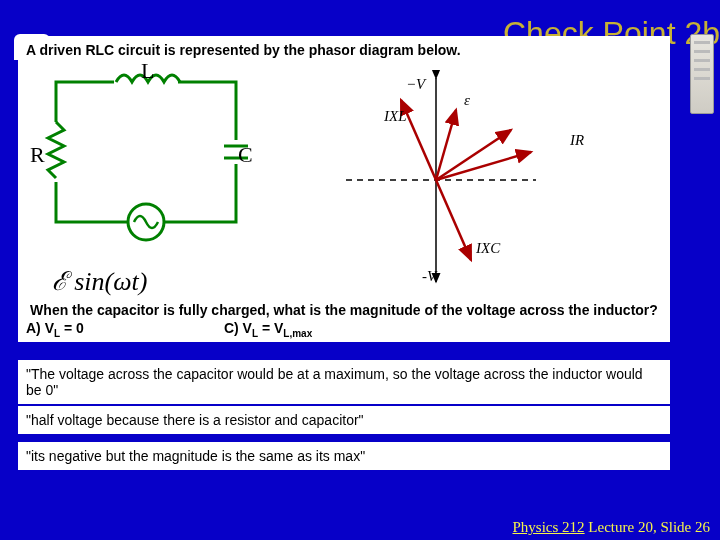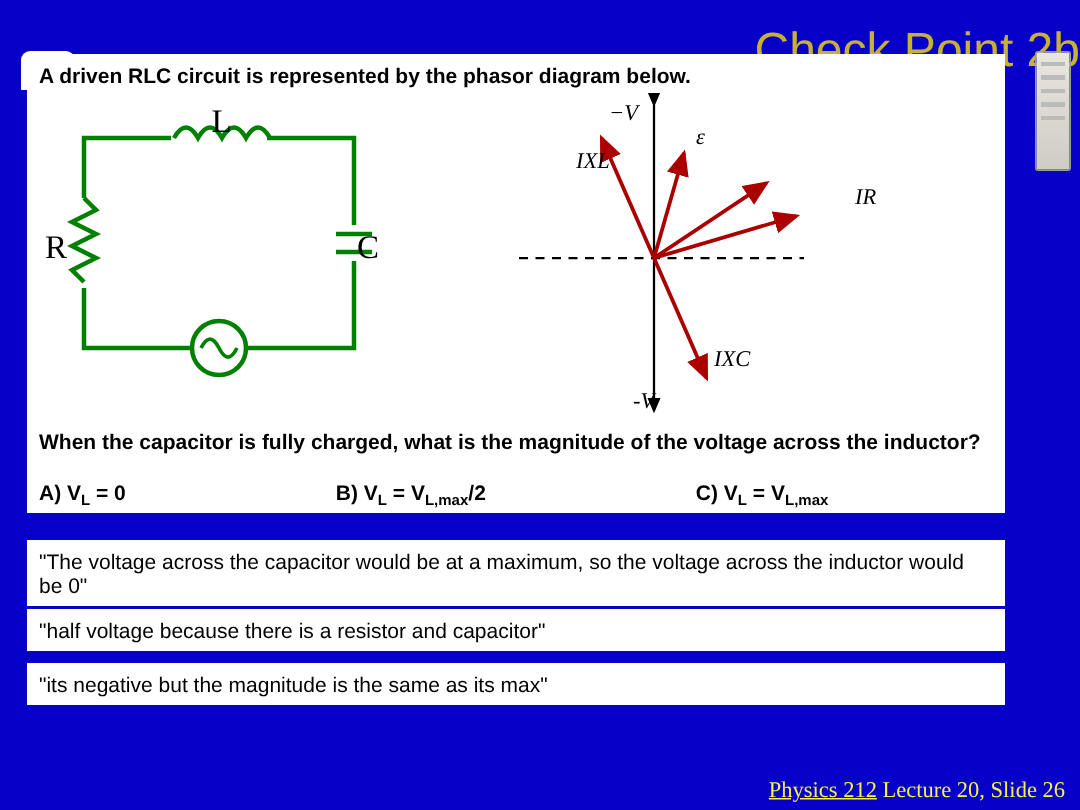--- a/index.html
+++ b/index.html
@@ -36,22 +36,22 @@
   .circuit { position: relative; width: 240px; height: 200px; }
   .circuit svg { width: 240px; height: 200px; }
   .circuit .lbl { position: absolute; font-family: 'Times New Roman', serif; font-size: 22px; }
   .lbl-L { top: -4px; left: 115px; }
   .lbl-R { top: 80px; left: 4px; }
   .lbl-C { top: 80px; left: 212px; }
   .emf { font-family: 'Times New Roman', serif; font-size: 26px; font-style: italic; margin-left: 26px; margin-top: 0; }
   .phasor { position: relative; width: 320px; height: 220px; }
   .phasor svg { width: 320px; height: 220px; }
   .plabel { position: absolute; font-family: 'Times New Roman', serif; font-size: 15px; font-style: italic; }
-  .question { font-weight: bold; font-size: 14px; margin-top: 4px; }
-  .options { display: flex; gap: 140px; margin-top: 18px; font-weight: bold; font-size: 14px; }
+  .question { font-weight: bold; font-size: 14px; margin-top: 4px; text-align: center; }
+  .options { display: flex; gap: 140px; margin-top: 2px; font-weight: bold; font-size: 14px; }
   .options .opt span.sub { font-size: 10px; vertical-align: sub; }
   .quote { font-size: 14px; color: #000; }
   .footer {
     position: absolute;
     bottom: 4px; right: 10px;
     font-family: "Comic Sans MS", cursive;
     color: #f5f24a;
     font-size: 15px;
     text-align: left;
   }
@@ -105,20 +105,21 @@
           <line x1="198" y1="84" x2="222" y2="84" stroke="#008000" stroke-width="3"></line>
           <line x1="198" y1="96" x2="222" y2="96" stroke="#008000" stroke-width="3"></line>
 
           <circle cx="120" cy="160" r="18" fill="#fff" stroke="#008000" stroke-width="3"></circle>
           <path d="M108 160 q6 -12 12 0 q6 12 12 0" fill="none" stroke="#008000" stroke-width="2.5"></path>
         </svg>
         <div class="lbl lbl-L">L</div>
         <div class="lbl lbl-R">R</div>
         <div class="lbl lbl-C">C</div>
       </div>
+      <div class="emf">ℰ sin(ωt)</div>
     </div>
 
     <div class="phasor">
       <svg viewBox="0 0 320 220">
         <defs>
           <marker id="ar" markerWidth="8" markerHeight="8" refX="6" refY="3" orient="auto">
             <path d="M0 0 L7 3 L0 6 Z" fill="#a00"></path>
           </marker>
           <marker id="ab" markerWidth="8" markerHeight="8" refX="6" refY="3" orient="auto">
             <path d="M0 0 L7 3 L0 6 Z" fill="#000"></path>
@@ -142,23 +143,20 @@
       <div class="plabel" style="top:198px; left:146px;">-V</div>
     </div>
   </div>
 
   <div class="question">When the capacitor is fully charged, what is the magnitude of the voltage across the inductor?</div>
   <div class="options">
     <div class="opt">
       <span>A)</span><span> V</span><span class="sub">L</span><span> = 0</span>
     </div>
     <div class="opt">
-      <span>B)</span><span> V</span><span class="sub">L</span><span> = V</span><span class="sub">L,max</span><span>/2</span>
-    </div>
-    <div class="opt">
       <span>C)</span><span> V</span><span class="sub">L</span><span> = V</span><span class="sub">L,max</span>
     </div>
   </div>
 </div>
 
 <div class="whitebox box2">
   <div class="quote">"The voltage across the capacitor would be at a maximum, so the voltage across the inductor would be 0"</div>
 </div>
 <div class="whitebox box3">
   <div class="quote">"half voltage because there is a resistor and capacitor"</div>

